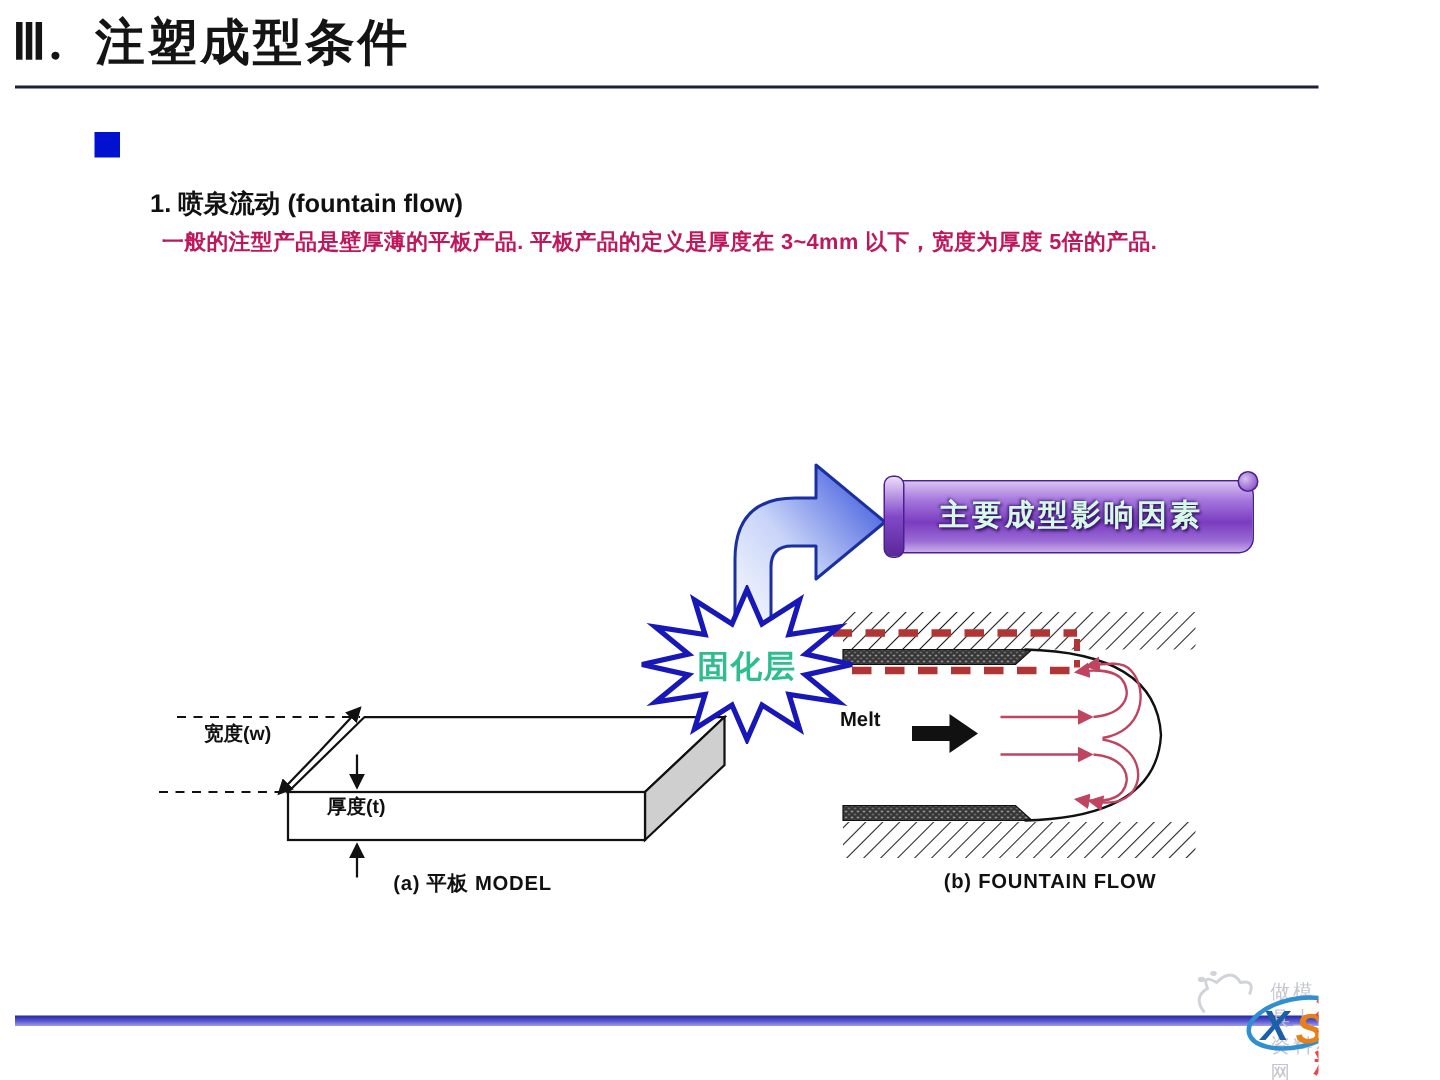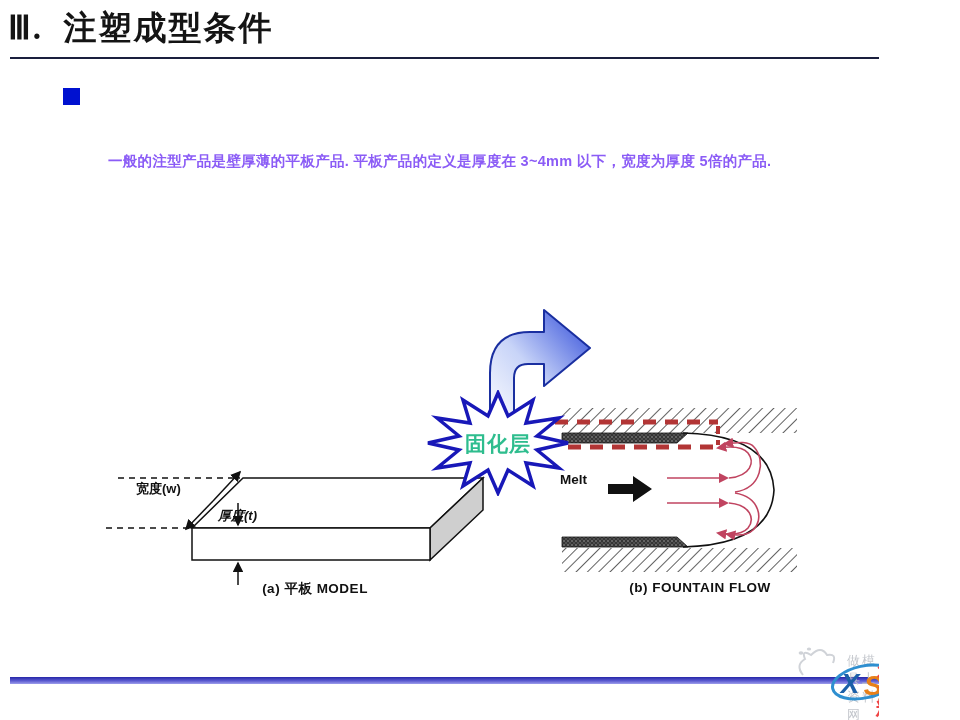--- a/index.html
+++ b/index.html
@@ -9,21 +9,21 @@
 
   .title{left:8px;top:6px;font-family:"Liberation Serif",serif;font-weight:bold;
          font-size:33px;color:#141414;letter-spacing:2px;white-space:pre;}
   .title-underline{left:10px;top:57px;width:925px;height:2px;background:#1a1f3d;}
 
   .section-bullet{left:63px;top:88px;width:17px;height:17px;background:#0011d0;}
   .section-heading{left:92px;top:77px;font-size:24px;font-weight:bold;color:#0000cc;letter-spacing:4px;}
 
   .subsection{left:100px;top:124px;font-size:17px;font-weight:bold;color:#111;}
 
-  .para{left:108px;font-size:14.5px;font-weight:bold;color:#8b5cf6;white-space:nowrap;letter-spacing:0.3px;}
+  .para{left:108px;font-size:14.5px;font-weight:bold;color:#be185d;white-space:nowrap;letter-spacing:0.3px;}
   .p1{top:152px;} .p2{top:182px;} .p3{top:211px;}
 
   .banner{left:592px;top:320px;width:242px;height:47px;border:1.5px solid #4a2090;border-radius:10px;
           background:linear-gradient(180deg,#d9c2f2 0%,#a678dd 26%,#7b3cc0 58%,#9a6ad4 84%,#c9aceb 100%);
           z-index:3;}
   .banner-roll{position:absolute;left:-4px;top:-4px;width:12px;height:53px;border:1px solid #4a2090;border-radius:6px;
           background:linear-gradient(180deg,#ecdcfa 0%,#8048c8 50%,#5a2898 100%);}
   .banner-curl{position:absolute;right:-4px;top:-7px;width:12px;height:12px;border:1px solid #4a2090;border-radius:50%;
           background:radial-gradient(circle at 35% 35%,#d8c0f0,#7a3ac0);}
   .banner-label{position:absolute;left:0;top:0;width:100%;height:100%;text-align:center;line-height:47px;
@@ -45,33 +45,39 @@
 </head>
 <body>
 
 <div class="slide">
 
   <div class="abs title">Ⅲ.  注塑成型条件</div>
   <div class="abs title-underline"></div>
 
   <div class="abs section-bullet"></div>
 
+  <div class="abs subsection">1. 喷泉流动 (fountain flow)</div>
   <div class="abs para p1">一般的注型产品是壁厚薄的平板产品. 平板产品的定义是厚度在 3~4mm 以下，宽度为厚度 5倍的产品.</div>
 
   <svg class="abs" style="left:470px;top:298px;z-index:2;" width="128" height="132" viewBox="0 0 128 132">
     <defs>
       <linearGradient id="agrad" x1="0%" y1="100%" x2="100%" y2="0%">
         <stop offset="0%" stop-color="#ffffff"></stop>
         <stop offset="45%" stop-color="#c8d4f8"></stop>
         <stop offset="100%" stop-color="#2a46d8"></stop>
       </linearGradient>
     </defs>
     <path d="M 20 128 L 20 75 Q 20 34 60 34 L 74 34 L 74 12 L 120 50 L 74 88 L 74 66 L 58 66 Q 44 66 44 80 L 44 128 Z" fill="url(#agrad)" stroke="#1a2fa0" stroke-width="2" stroke-linejoin="round"></path>
   </svg>
 
+  <div class="abs banner">
+    <div class="banner-roll"></div>
+    <div class="banner-curl"></div>
+    <div class="banner-label">主要成型影响因素</div>
+  </div>
 
   <svg class="abs" style="left:555px;top:400px;" width="250" height="175" viewBox="0 0 250 175">
     <defs>
       <pattern id="hatch" width="8" height="8" patternUnits="userSpaceOnUse" patternTransform="rotate(45)">
         <line x1="0" y1="0" x2="0" y2="8" stroke="#1d1d1d" stroke-width="1.4"></line>
       </pattern>
       <pattern id="speck" width="4" height="4" patternUnits="userSpaceOnUse">
         <rect width="4" height="4" fill="#353535"></rect>
         <circle cx="1" cy="1" r="0.7" fill="#b5b5b5"></circle>
         <circle cx="3" cy="3" r="0.7" fill="#7d7d7d"></circle>
@@ -132,21 +138,21 @@
       <line x1="113" y1="46" x2="140" y2="17" marker-end="url(#mBlack)"></line>
       <line x1="113" y1="46" x2="86" y2="74" marker-end="url(#mBlack)"></line>
     </g>
     <g stroke="#111" stroke-width="1.5">
       <line x1="138" y1="48" x2="138" y2="70" marker-end="url(#mBlack)"></line>
       <line x1="138" y1="130" x2="138" y2="108" marker-end="url(#mBlack)"></line>
     </g>
   </svg>
 
   <span class="abs diagram-label" style="left:136px;top:480px;">宽度(w)</span>
-  <span class="abs diagram-label" style="left:218px;top:507px;font-style:italic;">厚度(t)</span>
+  <span class="abs diagram-label" style="left:218px;top:529px;">厚度(t)</span>
   <span class="abs caption" style="left:250px;top:580px;width:130px;">(a) 平板 MODEL</span>
 
   <div class="abs bottom-divider"></div>
 
   <span class="abs wm-faint">做模具上资料网</span>
 
   <svg class="abs" style="left:793px;top:645px;z-index:2;" width="52" height="36" viewBox="0 0 52 36">
     <path d="M10 30 Q2 20 12 14 Q8 4 18 10 Q28 0 34 10 Q44 8 40 18" fill="none" stroke="#d0d3d8" stroke-width="2"></path>
     <ellipse cx="8" cy="8" rx="2.4" ry="1.8" fill="#d0d3d8"></ellipse>
     <ellipse cx="16" cy="4" rx="2.2" ry="1.6" fill="#d0d3d8"></ellipse>

